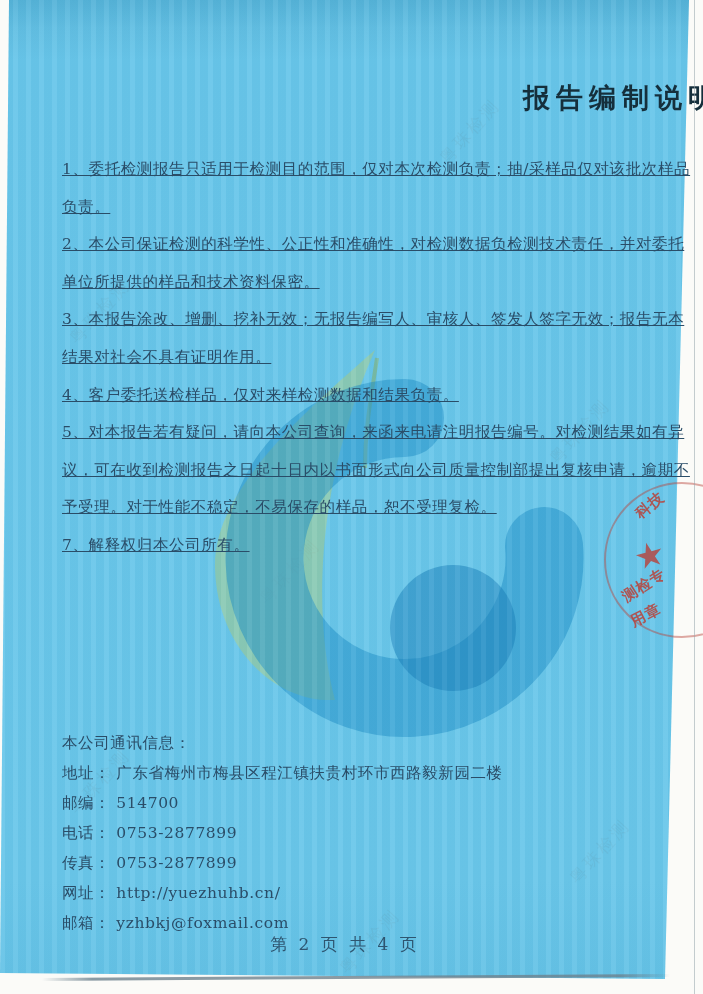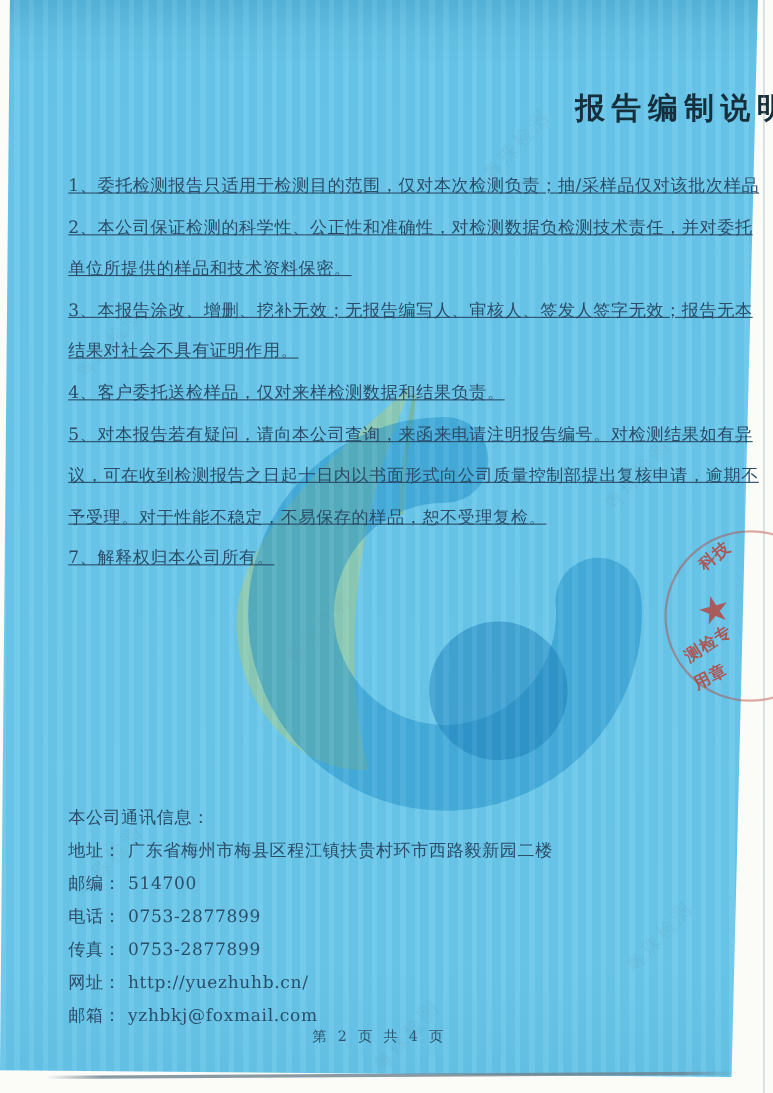--- a/index.html
+++ b/index.html
@@ -29,21 +29,21 @@
     font-family:"DejaVu Sans","Liberation Sans",sans-serif;
     font-weight:bold;font-size:27px;letter-spacing:6px;color:#152f3c;padding-left:40px;
   }
   .notes{position:absolute;left:62px;top:151px;width:588px;color:#2a4d68;text-decoration:underline;}
   .notes .tline{height:37.6px;line-height:37.6px;font-size:15.5px;letter-spacing:0.6px;white-space:nowrap;}
   .contact{position:absolute;left:62px;top:728px;color:#2a4d68;}
   .contact .cline{height:30px;line-height:30px;font-size:15.5px;letter-spacing:0.6px;white-space:nowrap;}
   .contact .cvalue{margin-left:6px;}
   .footer{
     position:absolute;left:9px;top:933px;width:672px;text-align:center;
-    font-size:13px;letter-spacing:3px;color:#2e5570;
+    font-size:17px;letter-spacing:3px;color:#2e5570;
   }
   .logo{position:absolute;left:185px;top:318px;width:420px;height:420px;pointer-events:none;}
   
   .wm{
     position:absolute;font-size:17px;letter-spacing:3px;color:rgba(100,150,170,0.16);
     transform:rotate(-48deg);white-space:nowrap;pointer-events:none;
     font-family:"DejaVu Sans","Liberation Sans",sans-serif;
   }
   
   .seal{position:absolute;left:612px;top:458px;width:91px;height:195px;color:#b8423a;
@@ -80,20 +80,21 @@
 </svg>
 
 <div class="paper-texture"></div>
 
 <div class="title">报告编制说明</div>
 
 <div class="notes">
 
     <div class="note-item">
       <div class="tline">1、委托检测报告只适用于检测目的范围，仅对本次检测负责；抽/采样品仅对该批次样品</div>
+      <div class="tline">负责。</div>
     </div>
 
     <div class="note-item">
       <div class="tline">2、本公司保证检测的科学性、公正性和准确性，对检测数据负检测技术责任，并对委托</div>
       <div class="tline">单位所提供的样品和技术资料保密。</div>
     </div>
 
     <div class="note-item">
       <div class="tline">3、本报告涂改、增删、挖补无效；无报告编写人、审核人、签发人签字无效；报告无本</div>
       <div class="tline">结果对社会不具有证明作用。</div>

